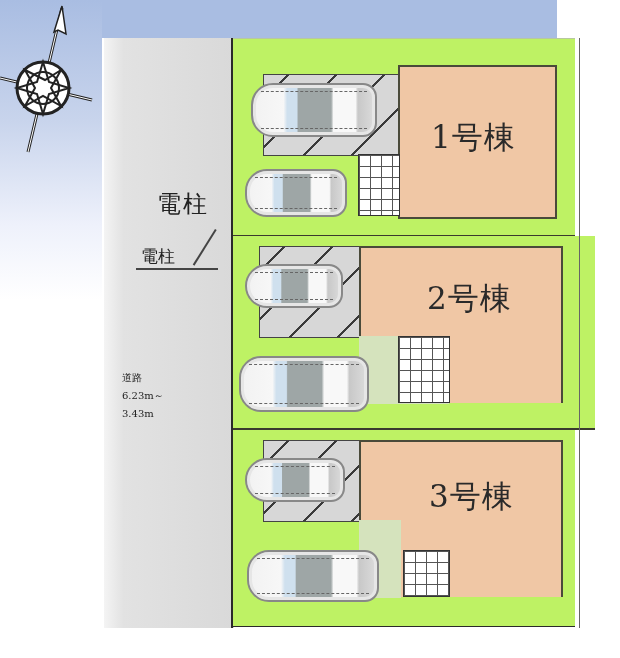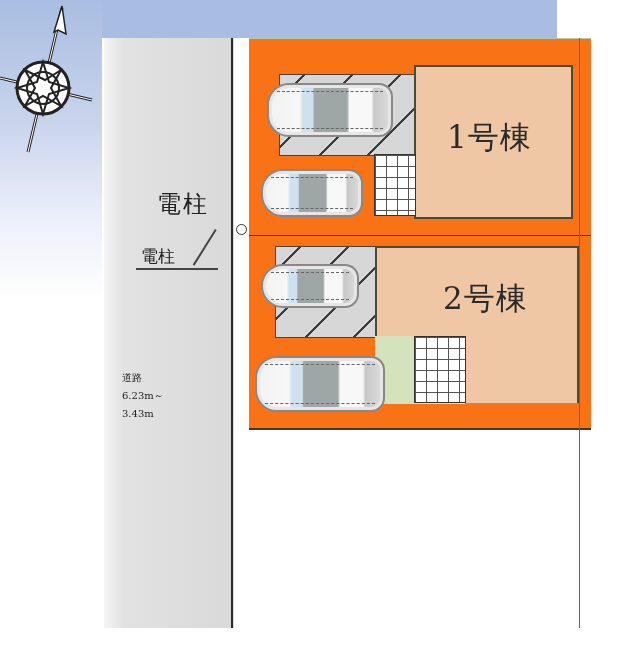--- a/index.html
+++ b/index.html
@@ -22,26 +22,26 @@
     border-left:2px solid #ffffff;
   }
   .site {
     position:absolute; left:231px; top:38px; width:346px; height:590px;
     border-left:2px solid #2a2a2a;
   }
   .right-line {
     position:absolute; left:579px; top:38px; width:1px; height:590px; background:#666;
   }
   .lot {
-    position:absolute; left:16px; width:342px;
-    background:#f97316;
+    position:absolute; left:0; width:342px;
+    background:#bef264;
     border-bottom:2px solid #3a3a2e;
   }
   .lot1 { top:0; height:196px; border-top:1px solid #b8c7a0; }
-  .lot2 { top:198px; height:192px; }
+  .lot2 { top:198px; height:192px;padding-left:20px; }
   .lot3 { top:392px; height:196px; border-bottom:1px solid #2a2a2a;}
   .house {
     position:absolute; background:#f0c7a5;
     border-right:2px solid #4a4a3a; border-top:2px solid #4a4a3a;
   }
   .house-label {
     position:absolute; font-size:31px; color:#2a2a2a; white-space:nowrap;
     letter-spacing:1px;
   }
   .parking {
@@ -134,16 +134,25 @@
   <div class="lot lot2">
     <div class="parking" style="left:26px; top:10px; width:100px; height:90px;"></div>
     <div class="house" style="left:126px; top:10px; width:200px; height:155px; border-left:2px solid #4a4a3a;"></div>
     <div class="house" style="left:126px; top:100px; width:90px; height:68px; background:#d5e3bd; border:none;"></div>
     <div class="stairs" style="left:165px; top:100px; width:50px; height:65px;"></div>
     <div class="car" style="left:12px; top:28px; width:94px; height:40px;"></div>
     <div class="car" style="left:6px; top:120px; width:126px; height:52px;"></div>
     <div class="house-label" style="left:194px; top:42px;">2号棟</div>
   </div>
 
+  <div class="lot lot3">
+    <div class="parking" style="left:30px; top:10px; width:96px; height:80px;"></div>
+    <div class="house" style="left:126px; top:10px; width:200px; height:155px; border-left:2px solid #4a4a3a;"></div>
+    <div class="house" style="left:126px; top:90px; width:42px; height:78px; background:#d5e3bd; border:none;"></div>
+    <div class="stairs" style="left:170px; top:120px; width:45px; height:45px;"></div>
+    <div class="car" style="left:12px; top:28px; width:96px; height:40px;"></div>
+    <div class="car" style="left:14px; top:120px; width:128px; height:48px;"></div>
+    <div class="house-label" style="left:196px; top:46px;">3号棟</div>
+  </div>
 
 </div>
 
 <div class="right-line"></div>
 
 </body></html>

